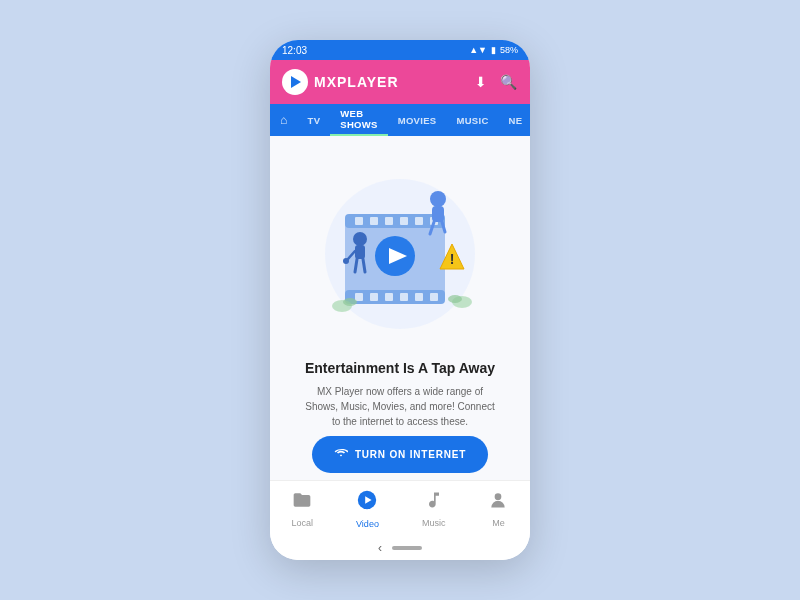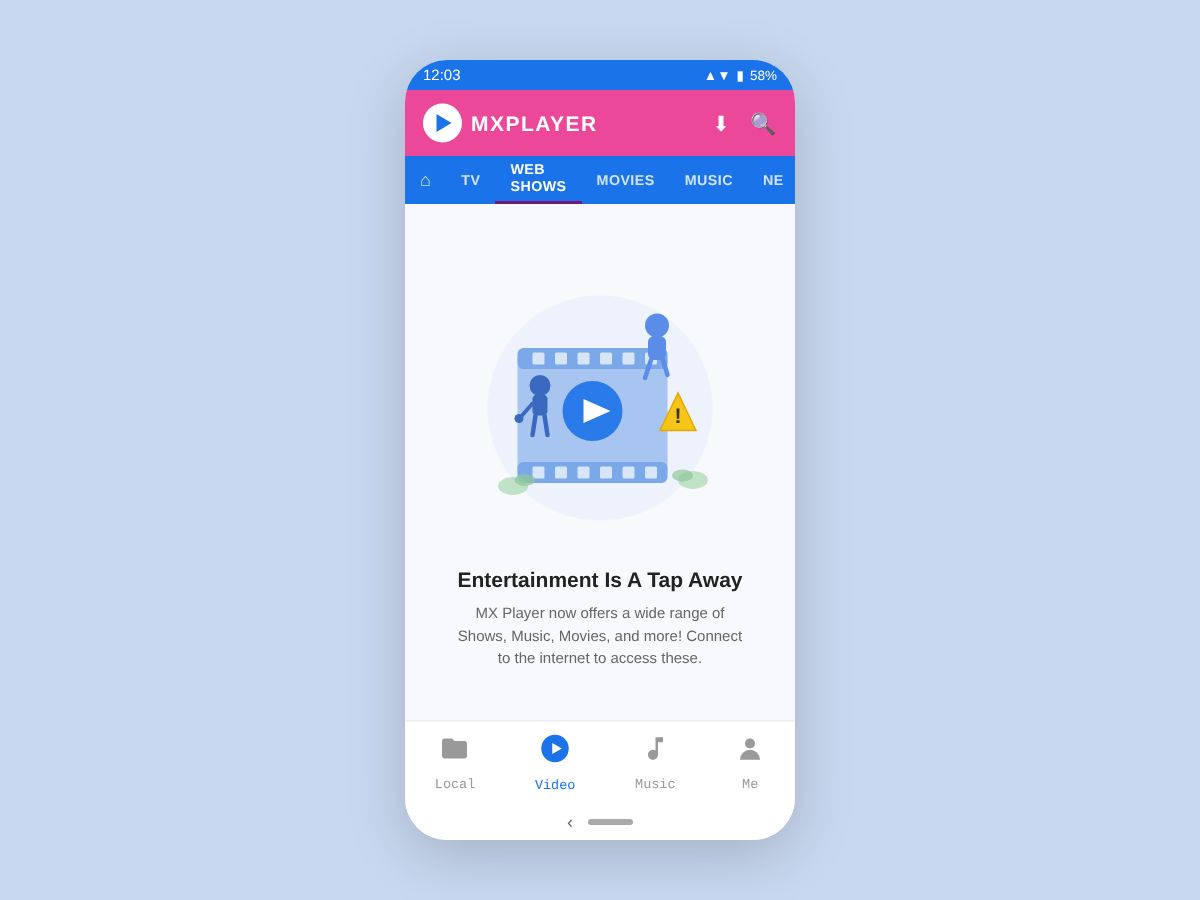--- a/index.html
+++ b/index.html
@@ -118,21 +118,21 @@
       height: 100%;
       display: flex;
       align-items: center;
       justify-content: center;
       cursor: pointer;
       letter-spacing: 0.3px;
     }
 
     .nav-tab.active {
       color: white;
-      border-bottom: 2px solid #701a75;
+      border-bottom: 2px solid #86efac;
     }
 
     .nav-tab-home {
       font-size: 12px;
       padding: 0 10px;
     }
 
     
     .main-content {
       flex: 1;
@@ -207,21 +207,20 @@
       border-top: 1px solid #eee;
       height: 56px;
     }
 
     .bottom-nav-item {
       display: flex;
       flex-direction: column;
       align-items: center;
       gap: 3px;
       cursor: pointer;
-      font-family: Liberation Mono, monospace;
     }
 
     .bottom-nav-item .nav-icon {
       font-size: 18px;
     }
 
     .bottom-nav-item .nav-label {
       font-size: 9px;
       color: #999;
     }
@@ -346,20 +345,28 @@
 
         <ellipse cx="162" cy="158" rx="10" ry="6" fill="#a8d8b0" opacity="0.7"></ellipse>
         <ellipse cx="155" cy="155" rx="7" ry="4" fill="#90c898" opacity="0.7"></ellipse>
       </svg>
     </div>
 
     <h2 class="content-title">Entertainment Is A Tap Away</h2>
 
     <p class="content-desc">MX Player now offers a wide range of Shows, Music, Movies, and more! Connect to the internet to access these.</p>
 
+    <button class="turn-on-btn">
+      <span class="wifi-icon">
+        <svg width="14" height="14" viewBox="0 0 24 24" fill="white">
+          <path d="M1 9l2 2c5.52-5.52 14.48-5.52 20 0l2-2C19.93 3.93 8.07 3.93 1 9zm18 2l-2 2c-2.76-2.76-7.24-2.76-10 0l-2-2c3.86-3.86 10.14-3.86 14 0zm-5 5l-2 2-2-2c1.1-1.1 2.9-1.1 4 0z"></path>
+        </svg>
+      </span>
+      <span>TURN ON INTERNET</span>
+    </button>
 
   </div>
 
   <div class="bottom-nav">
 
     <div class="bottom-nav-item">
       <span class="nav-icon">
         <svg width="20" height="20" viewBox="0 0 24 24" fill="#999">
           <path d="M10 4H4c-1.1 0-2 .9-2 2v12c0 1.1.9 2 2 2h16c1.1 0 2-.9 2-2V8c0-1.1-.9-2-2-2h-8l-2-2z"></path>
         </svg>

